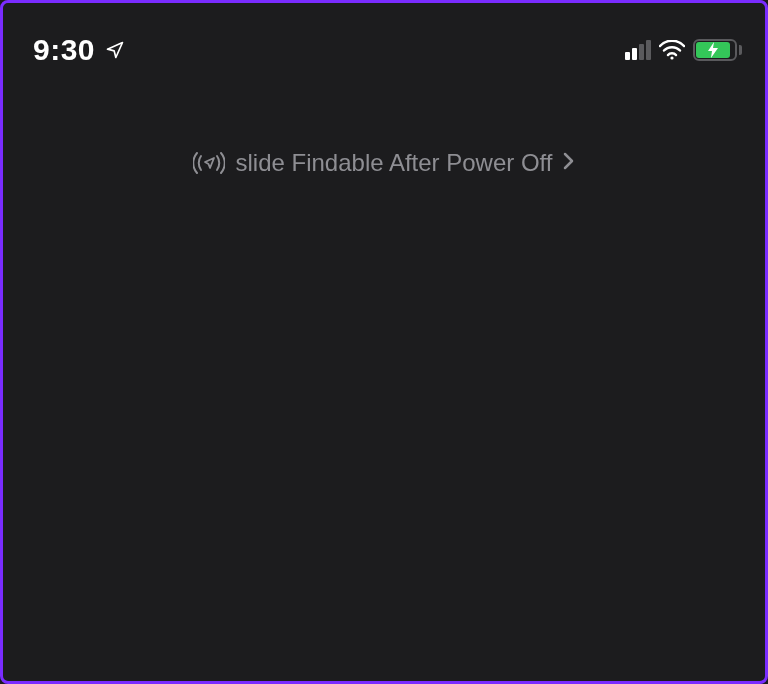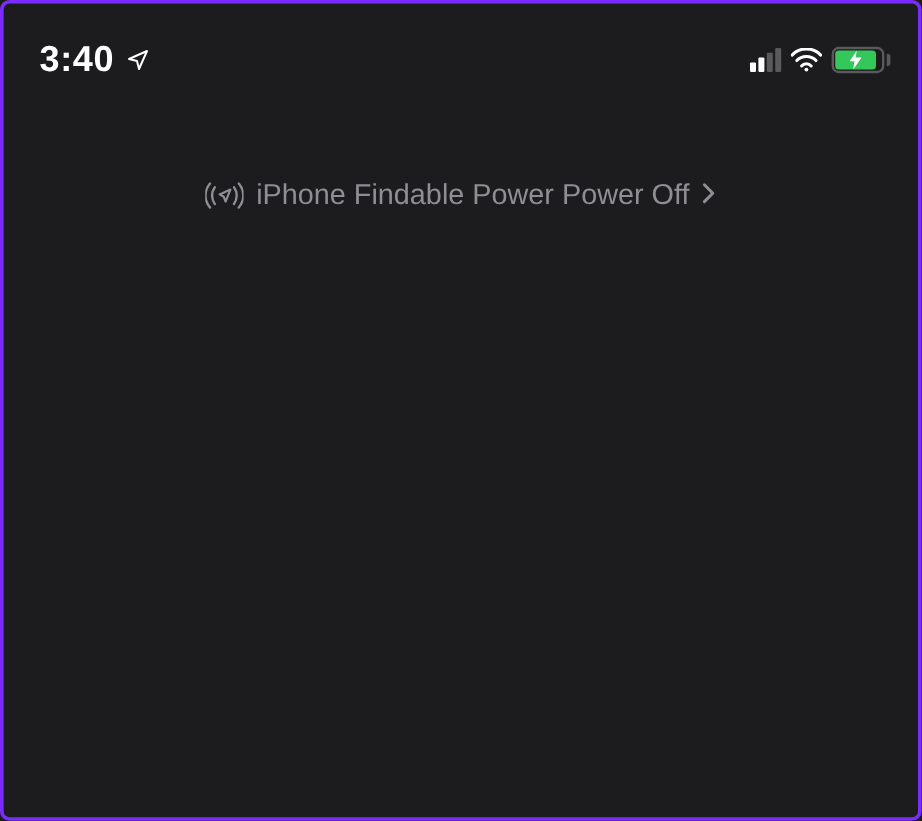--- a/index.html
+++ b/index.html
@@ -151,21 +151,21 @@
   }
   .findable .broadcast svg { display:block; }
   .findable .chev { font-size: 22px; color:#8e8e93; }
 
 </style>
 </head>
 <body>
 
 <div class="status-bar">
   <div class="status-left">
-    <span class="time">3:40</span>
+    <span class="time">9:30</span>
     <span class="loc-icon">
       <svg width="20" height="20" viewBox="0 0 24 24" fill="none">
         <path d="M3 11 L21 3 L13 21 L11 13 Z" stroke="#fff" stroke-width="2" stroke-linejoin="round" fill="none"></path>
       </svg>
     </span>
   </div>
   <div class="status-right">
     <span class="cell-icon">
       <span class="cell-bars">
         <span class="on"></span>
@@ -199,20 +199,20 @@
   <div class="findable">
     <span class="broadcast">
       <svg width="32" height="24" viewBox="0 0 32 24" fill="none">
         <path d="M4 2 C-1 8 -1 16 4 22" stroke="#8e8e93" stroke-width="2" fill="none" stroke-linecap="round"></path>
         <path d="M8 5 C5 9 5 15 8 19" stroke="#8e8e93" stroke-width="2" fill="none" stroke-linecap="round"></path>
         <path d="M28 2 C33 8 33 16 28 22" stroke="#8e8e93" stroke-width="2" fill="none" stroke-linecap="round"></path>
         <path d="M24 5 C27 9 27 15 24 19" stroke="#8e8e93" stroke-width="2" fill="none" stroke-linecap="round"></path>
         <path d="M12 11 L21 7 L17 17 L15.5 13 Z" stroke="#8e8e93" stroke-width="1.8" fill="none" stroke-linejoin="round"></path>
       </svg>
     </span>
-    <span>iPhone Findable Power Power Off</span>
+    <span>slide Findable After Power Off</span>
     <span class="chev">
       <svg width="12" height="18" viewBox="0 0 12 18" fill="none">
         <path d="M2 2 L9 9 L2 16" stroke="#8e8e93" stroke-width="2.5" fill="none" stroke-linecap="round" stroke-linejoin="round"></path>
       </svg>
     </span>
   </div>
 </div>
 
 </body></html>

